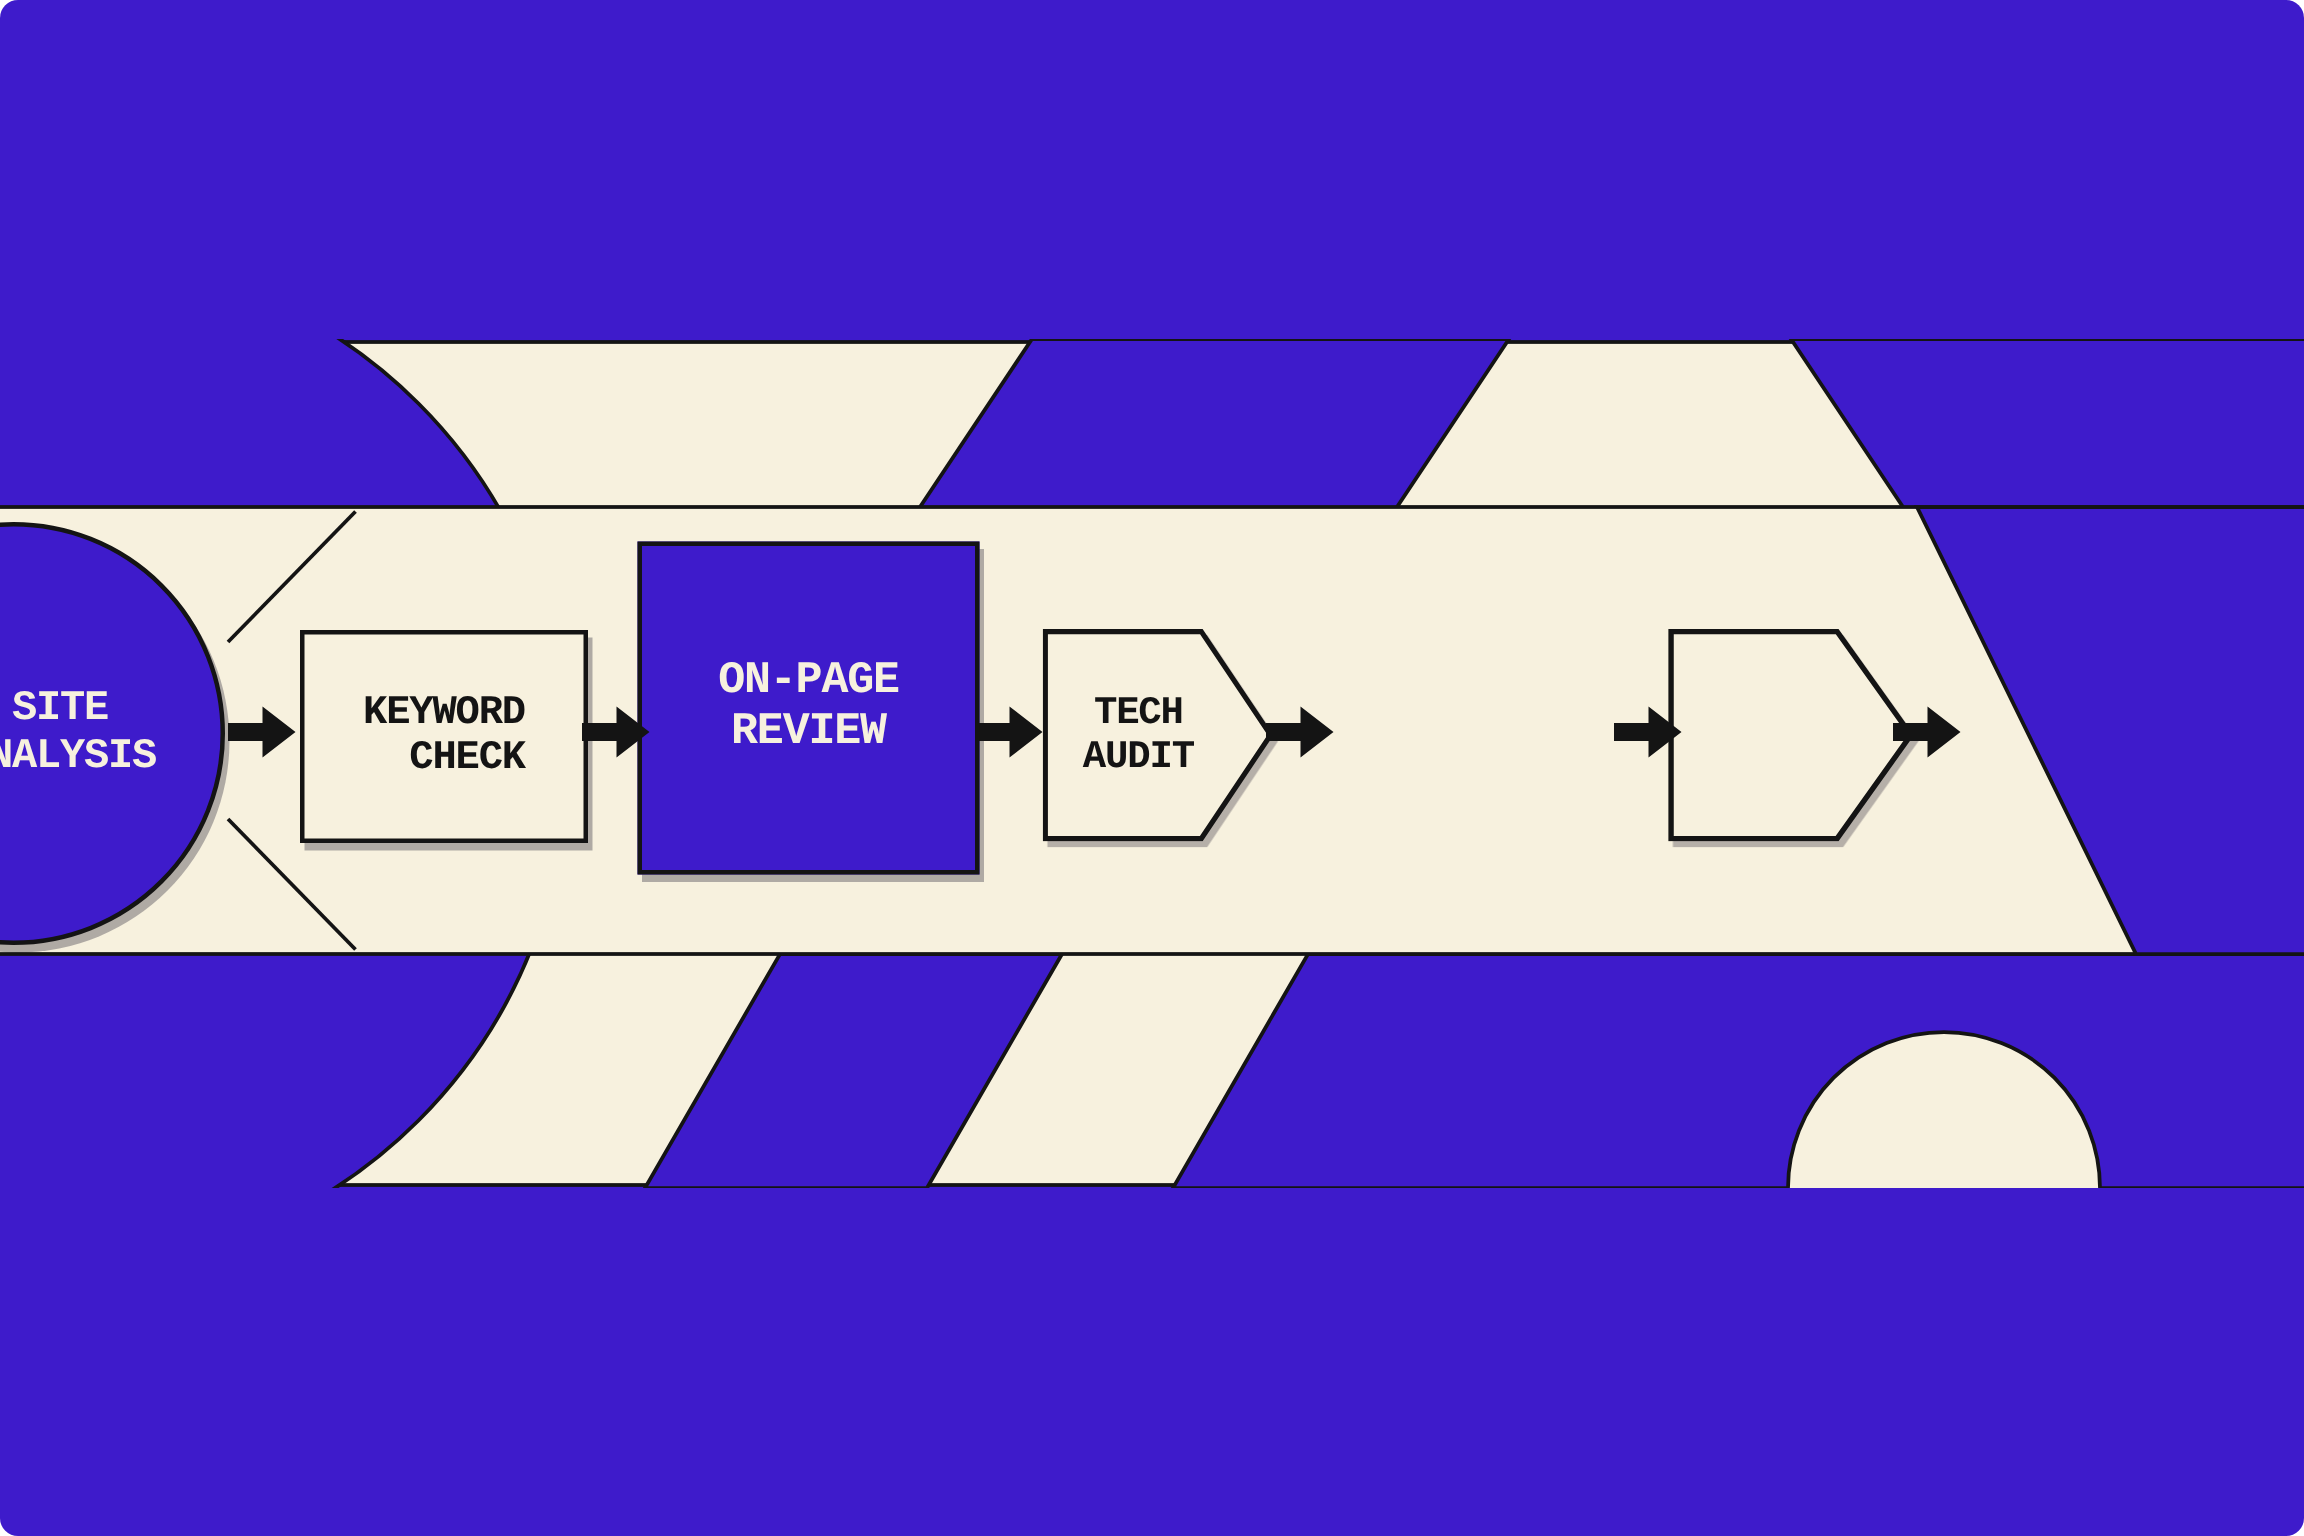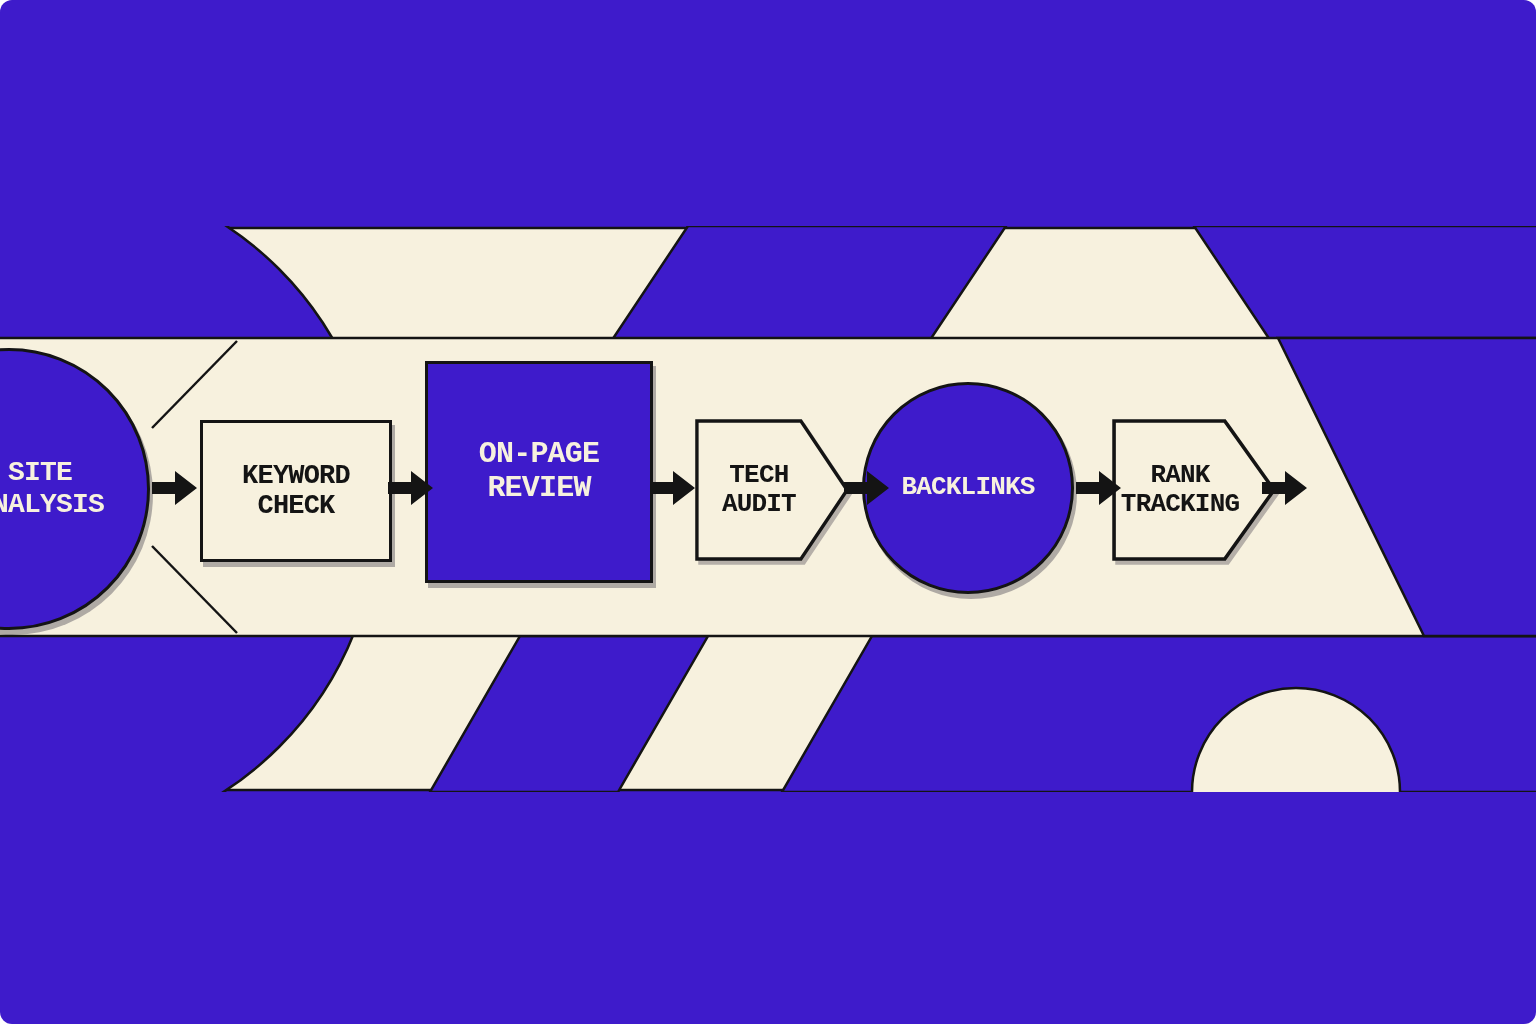--- a/index.html
+++ b/index.html
@@ -74,48 +74,43 @@
       <line class="sl" x1="237" y1="341" x2="152" y2="428"></line>
       <line class="sl" x1="237" y1="633" x2="152" y2="546"></line>
     </g>
   </svg>
 
   <div class="node circle fill-purple f28" style="left:-132px; top:348px; width:282px; height:282px;">
     <span class="lbl site-shift">SITE
 ANALYSIS</span>
   </div>
 
-  <div class="node fill-cream f27" style="left:200px; top:420px; width:192px; height:142px;">
+  <div class="node fill-cream f27" style="left:200px; top:420px; width:192px; height:142px;text-align:right;">
     <span class="lbl">KEYWORD
 CHECK</span>
   </div>
 
   <div class="node fill-purple f30" style="left:425px; top:361px; width:228px; height:222px;">
     <span class="lbl">ON-PAGE
 REVIEW</span>
   </div>
 
   <div class="node pent f26" style="left:695px; top:419px; width:154px; height:142px;">
     <svg class="pent-bg" viewBox="0 0 160 142" preserveAspectRatio="none" aria-hidden="true">
       <path class="pent-shape" d="M2 2 H110 L158 71 L110 140 H2 Z"></path>
     </svg>
     <span class="lbl">TECH
 AUDIT</span>
   </div>
 
-  <div class="node circle fill-purple f26" style="left:862px; top:382px; width:212px; height:212px;">
-    <span class="lbl">BACKLINKS</span>
-  </div>
 
   <div class="node pent f26" style="left:1112px; top:419px; width:164px; height:142px;">
     <svg class="pent-bg" viewBox="0 0 160 142" preserveAspectRatio="none" aria-hidden="true">
       <path class="pent-shape" d="M2 2 H110 L158 71 L110 140 H2 Z"></path>
     </svg>
-    <span class="lbl">RANK
-TRACKING</span>
   </div>
 
 
   <div class="arrow" style="left:152px; top:468px;">
     <svg viewBox="0 0 46 40" aria-hidden="true">
         <path d="M0 14 H23 V3 L45 20 L23 37 V26 H0 Z"></path>
       </svg>
   </div>
   <div class="arrow" style="left:388px; top:468px;">
     <svg viewBox="0 0 46 40" aria-hidden="true">

